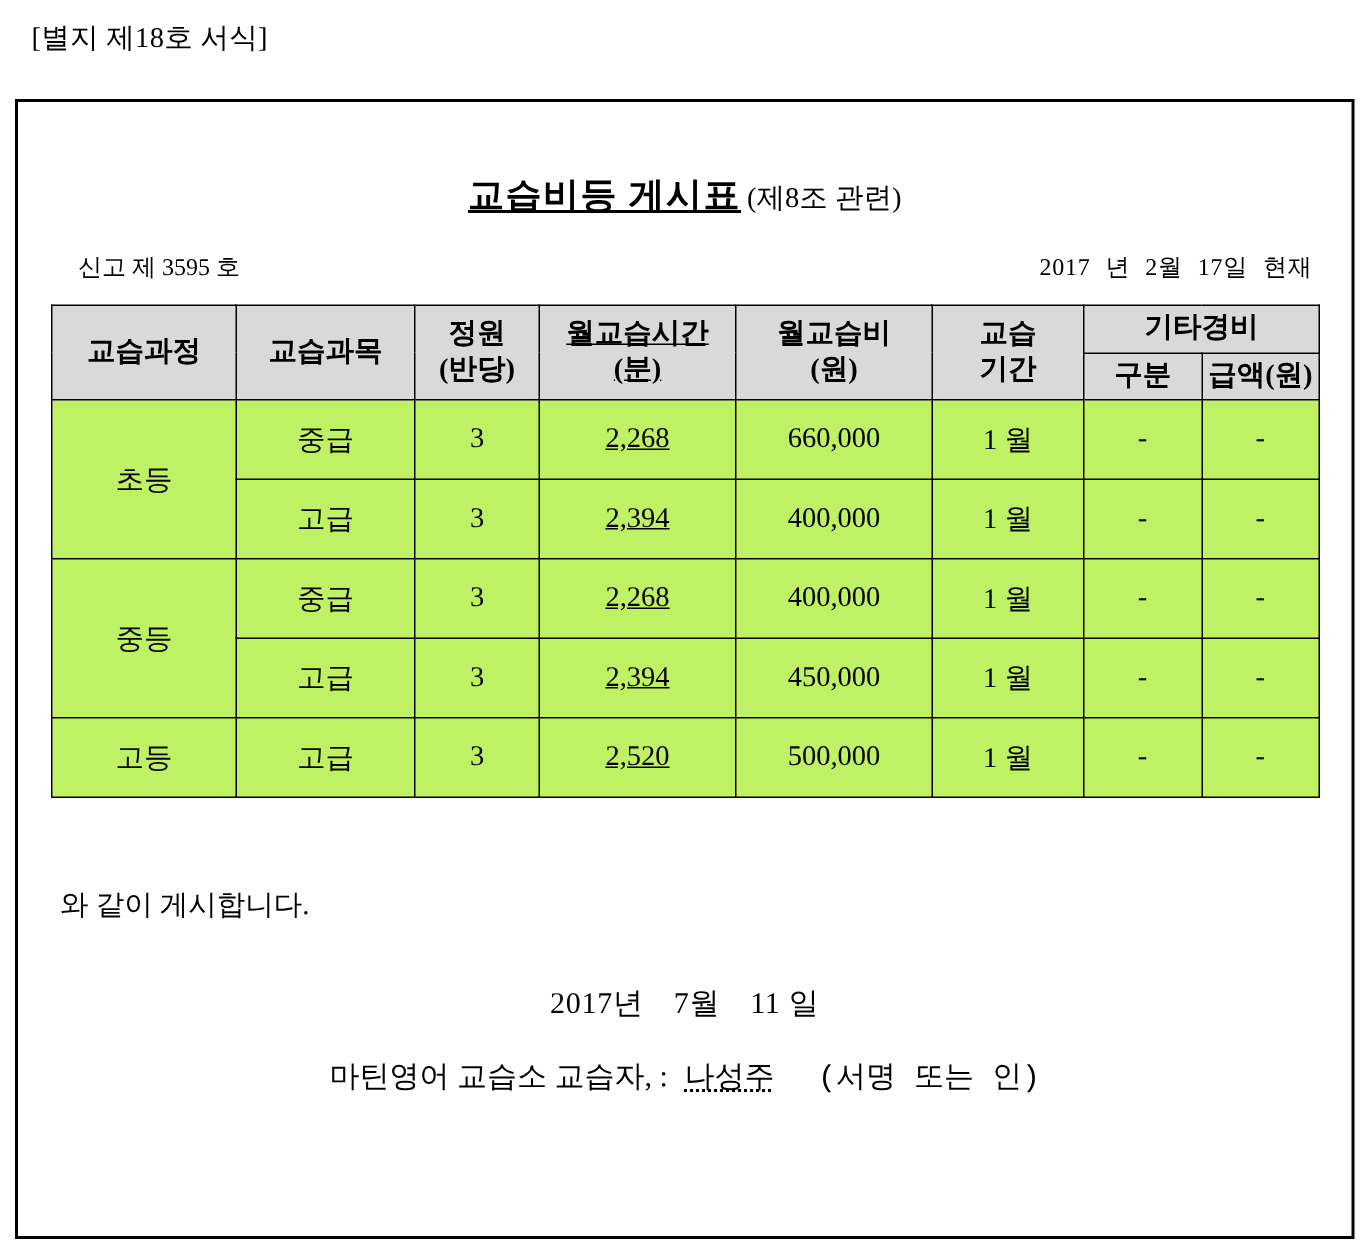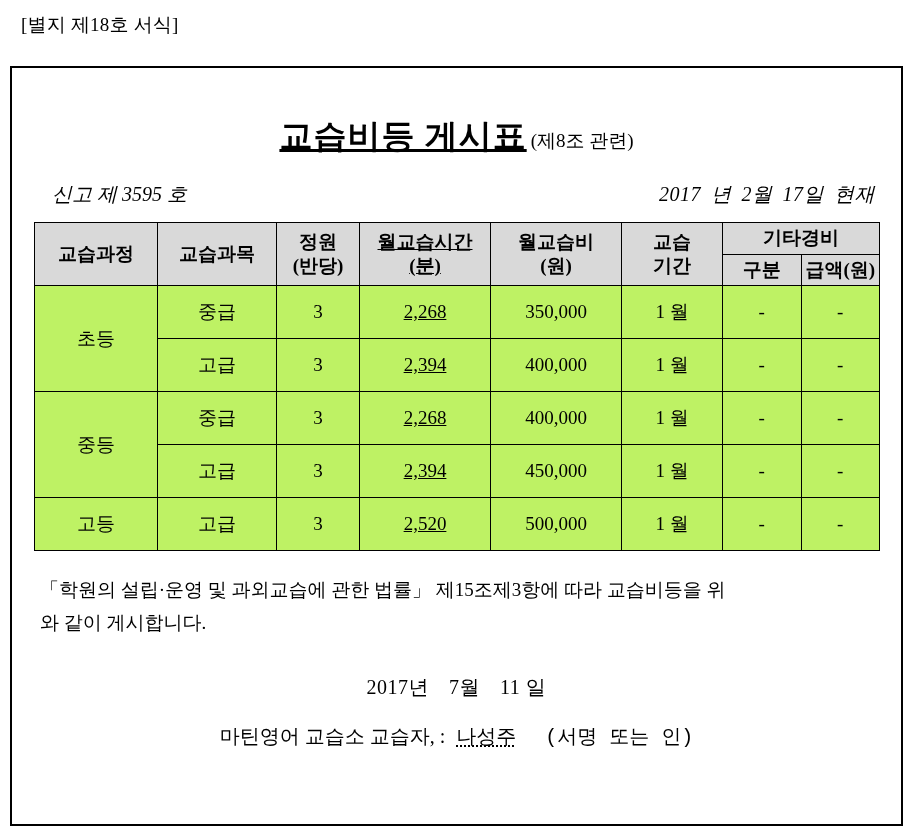--- a/index.html
+++ b/index.html
@@ -43,37 +43,36 @@
     padding: 0 22px;
     box-sizing: border-box;
     height: 100%;
   }
   .title-row {
     text-align: center;
     margin-top: 46px;
     white-space: nowrap;
   }
   .title-main {
-    font-size: 33px;
+    font-size: 24px;
     font-weight: bold;
     text-decoration: underline;
     letter-spacing: 1px;
   }
   .title-sub {
     font-size: 19px;
     margin-left: 4px;
   }
   .meta-row {
     display: flex;
     justify-content: space-between;
     align-items: baseline;
     margin-top: 22px;
     padding: 0 4px 0 18px;
-    font-size: 20px;
-    font-style: italic;
+    font-size: 16px;
   }
   .meta-left { white-space: nowrap; }
   .meta-right { white-space: nowrap; letter-spacing: 0.5px; }
   .meta-right span { margin-left: 10px; }
 
   table.fee {
     border-collapse: collapse;
     width: 846px;
     margin: 14px auto 0 auto;
     table-layout: fixed;
@@ -186,21 +185,21 @@
             <th class="col-etc-type">구분</th>
             <th class="col-etc-amount">급액(원)</th>
           </tr>
         </thead>
         <tbody>
           <tr>
             <td class="col-course" rowspan="2">초등</td>
             <td class="col-subject">중급</td>
             <td class="col-capacity">3</td>
             <td class="col-hours">2,268</td>
-            <td class="col-fee">350,000</td>
+            <td class="col-fee">660,000</td>
             <td class="col-period">1 월</td>
             <td class="col-etc-type">-</td>
             <td class="col-etc-amount">-</td>
           </tr>
           <tr>
             <td class="col-subject">고급</td>
             <td class="col-capacity">3</td>
             <td class="col-hours">2,394</td>
             <td class="col-fee">400,000</td>
             <td class="col-period">1 월</td>
@@ -233,21 +232,21 @@
             <td class="col-hours">2,520</td>
             <td class="col-fee">500,000</td>
             <td class="col-period">1 월</td>
             <td class="col-etc-type">-</td>
             <td class="col-etc-amount">-</td>
           </tr>
         </tbody>
       </table>
 
       <div class="body-text">
-        <span class="indent">「학원의 설립·운영 및 과외교습에 관한 법률」 제15조제3항에 따라 교습비등을 위</span><br>
+        <br>
         <span>와 같이 게시합니다.</span>
       </div>
 
       <div class="sign-date">
         <span>2017년</span><span>7월</span><span>11 일</span>
       </div>
 
       <div class="sign-line">
         <span class="inst">마틴영어 교습소 교습자,</span>
         <span>:</span>

